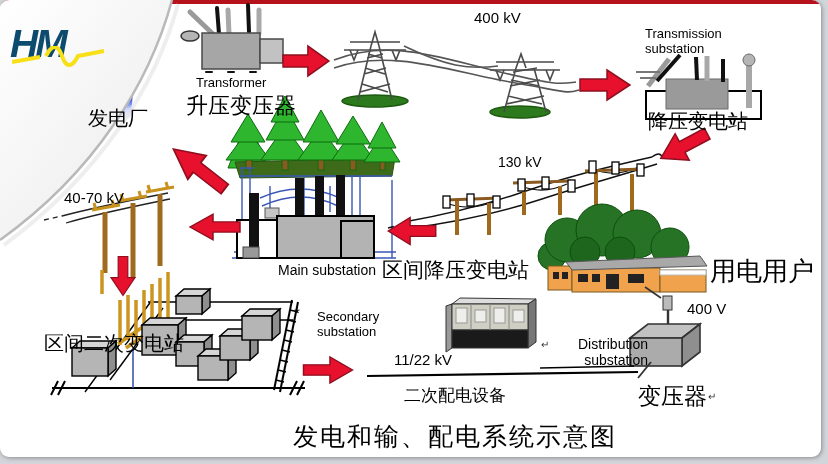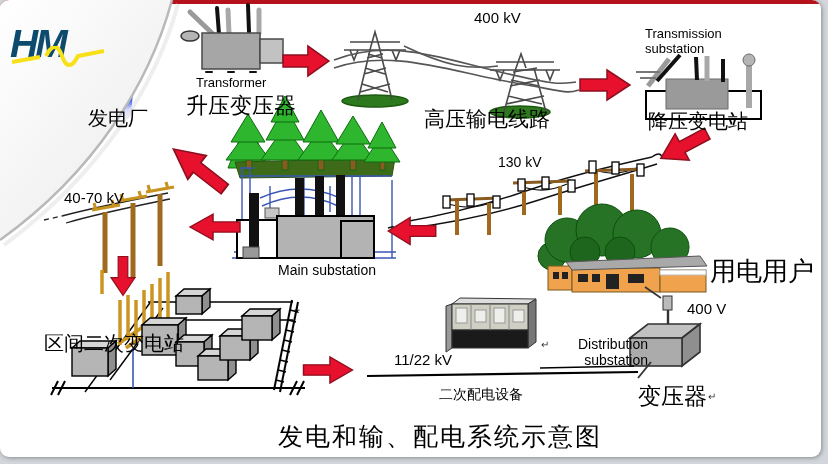--- a/index.html
+++ b/index.html
@@ -307,32 +307,33 @@
   <div class="hm">HM</div>
   <svg width="100" height="28">
     <path d="M0,16 L28,11 M34,10 C40,-2 46,-2 50,10 C54,22 60,22 66,10 L92,5" stroke="#f7e017" stroke-width="4" fill="none"></path>
   </svg>
 </div>
 
 <div class="lb" style="left:72px;top:107px;font-size:20px;margin-left:16px;">发电厂</div>
 <div class="lb" style="left:196px;top:76px;font-size:13px;">Transformer</div>
 <div class="lb" style="left:186px;top:93px;font-size:22px;">升压变压器</div>
 <div class="lb" style="left:474px;top:9px;font-size:15px;">400 kV</div>
-<div class="lb" style="left:424px;top:107px;font-size:21px;">高压输电线路</div>
 <div class="lb" style="left:648px;top:110px;font-size:20px;">降压变电站</div>
 <div class="lb wrap" style="left:645px;top:27px;font-size:13px;width:100px;">Transmission substation</div>
 <div class="lb" style="left:498px;top:154px;font-size:14px;">130 kV</div>
 <div class="lb" style="left:64px;top:189px;font-size:15px;">40-70 kV</div>
 <div class="lb" style="left:278px;top:262px;font-size:14px;">Main substation</div>
+<div class="lb" style="left:382px;top:258px;font-size:21px;">区间降压变电站</div>
 <div class="lb" style="left:44px;top:332px;font-size:20px;">区间二次变电站</div>
 <div class="lb" style="left:294px;top:304px;font-size:15px;">*</div>
+<div class="lb wrap" style="left:317px;top:310px;font-size:13px;width:90px;">Secondary substation</div>
 <div class="lb" style="left:394px;top:351px;font-size:15px;">11/22 kV</div>
-<div class="lb" style="left:404px;top:386px;font-size:14px;margin-left:35px;">二次配电设备</div>
+<div class="lb" style="left:404px;top:386px;font-size:17px;">二次配电设备</div>
 <span class="lb rm" style="left:541px;top:339px;">↵</span>
 <div class="lb wrap" style="left:552px;top:336px;font-size:14px;width:96px;text-align:right;">Distribution substation</div>
 <div class="lb" style="left:687px;top:300px;font-size:15px;">400 V</div>
 <div class="lb" style="left:638px;top:383px;font-size:23px;">变压器</div>
 <span class="lb rm" style="left:708px;top:391px;">↵</span>
 <div class="lb" style="left:710px;top:257px;font-size:26px;">用电用户</div>
-<div class="lb" style="left:278px;top:422px;font-size:25px;letter-spacing:2px;">发电和输、配电系统示意图</div>
+<div class="lb" style="left:293px;top:422px;font-size:25px;letter-spacing:2px;">发电和输、配电系统示意图</div>
 
 </div>
 </div>
 
 </body></html>

